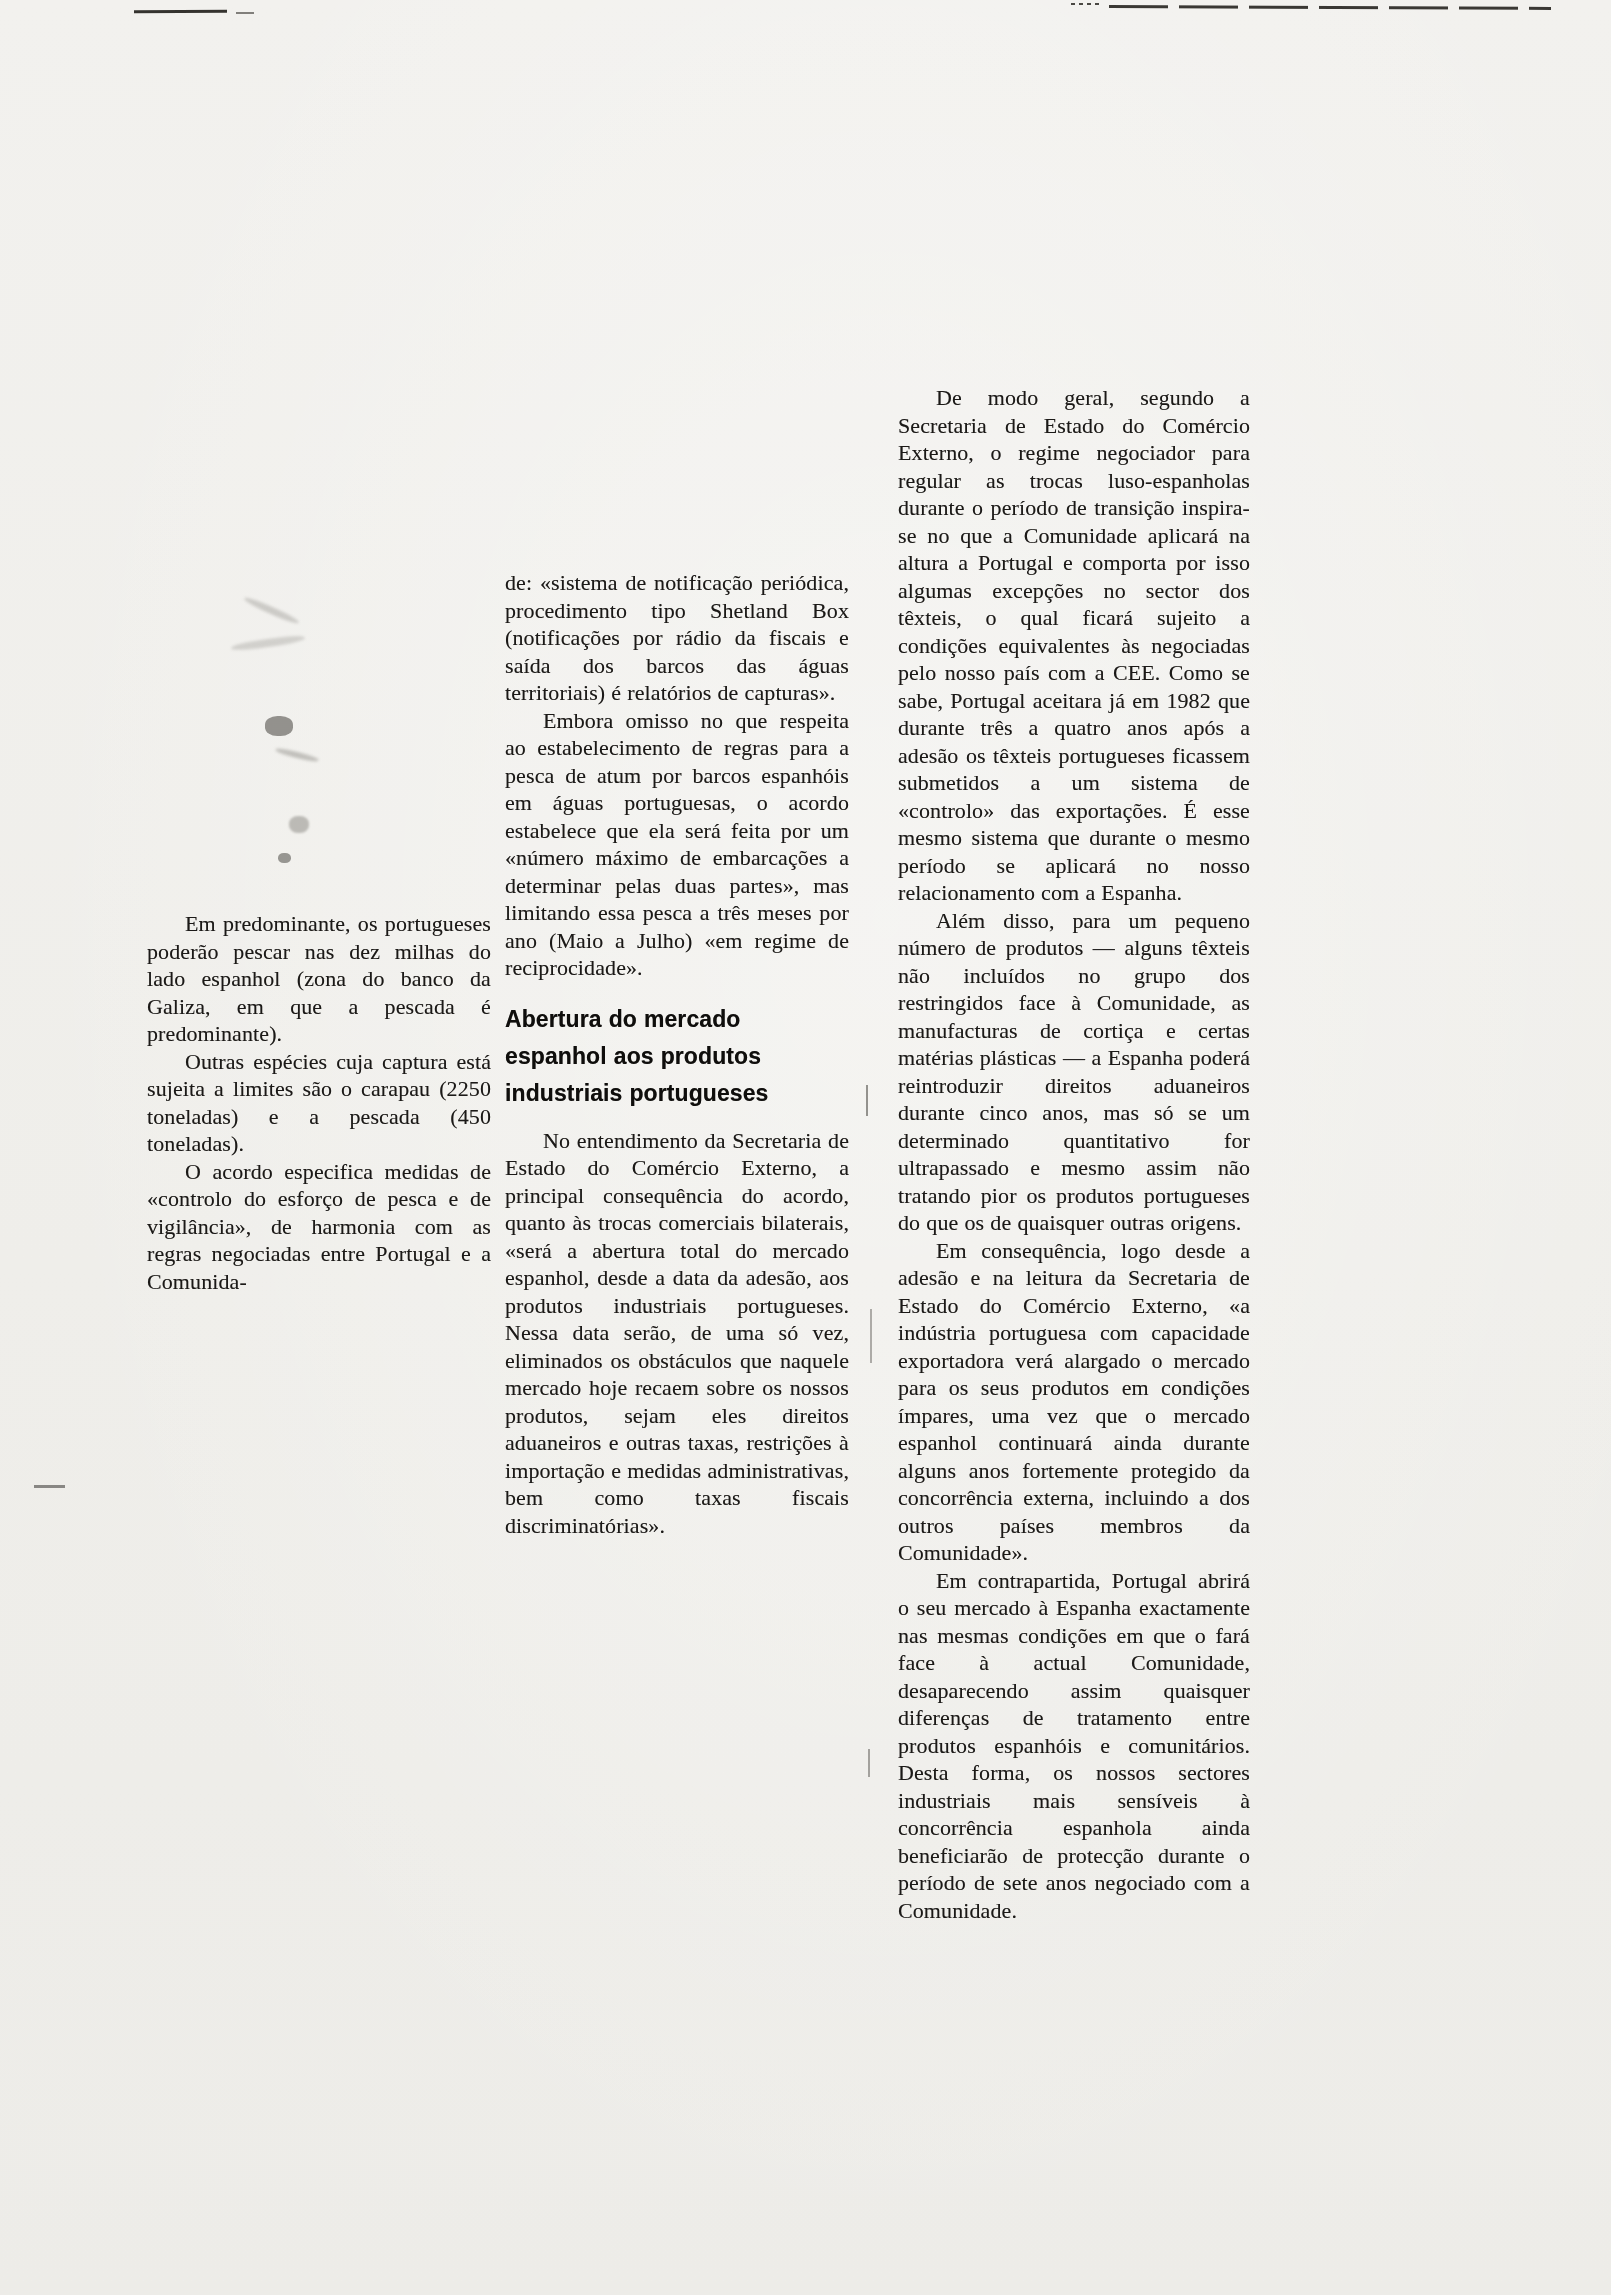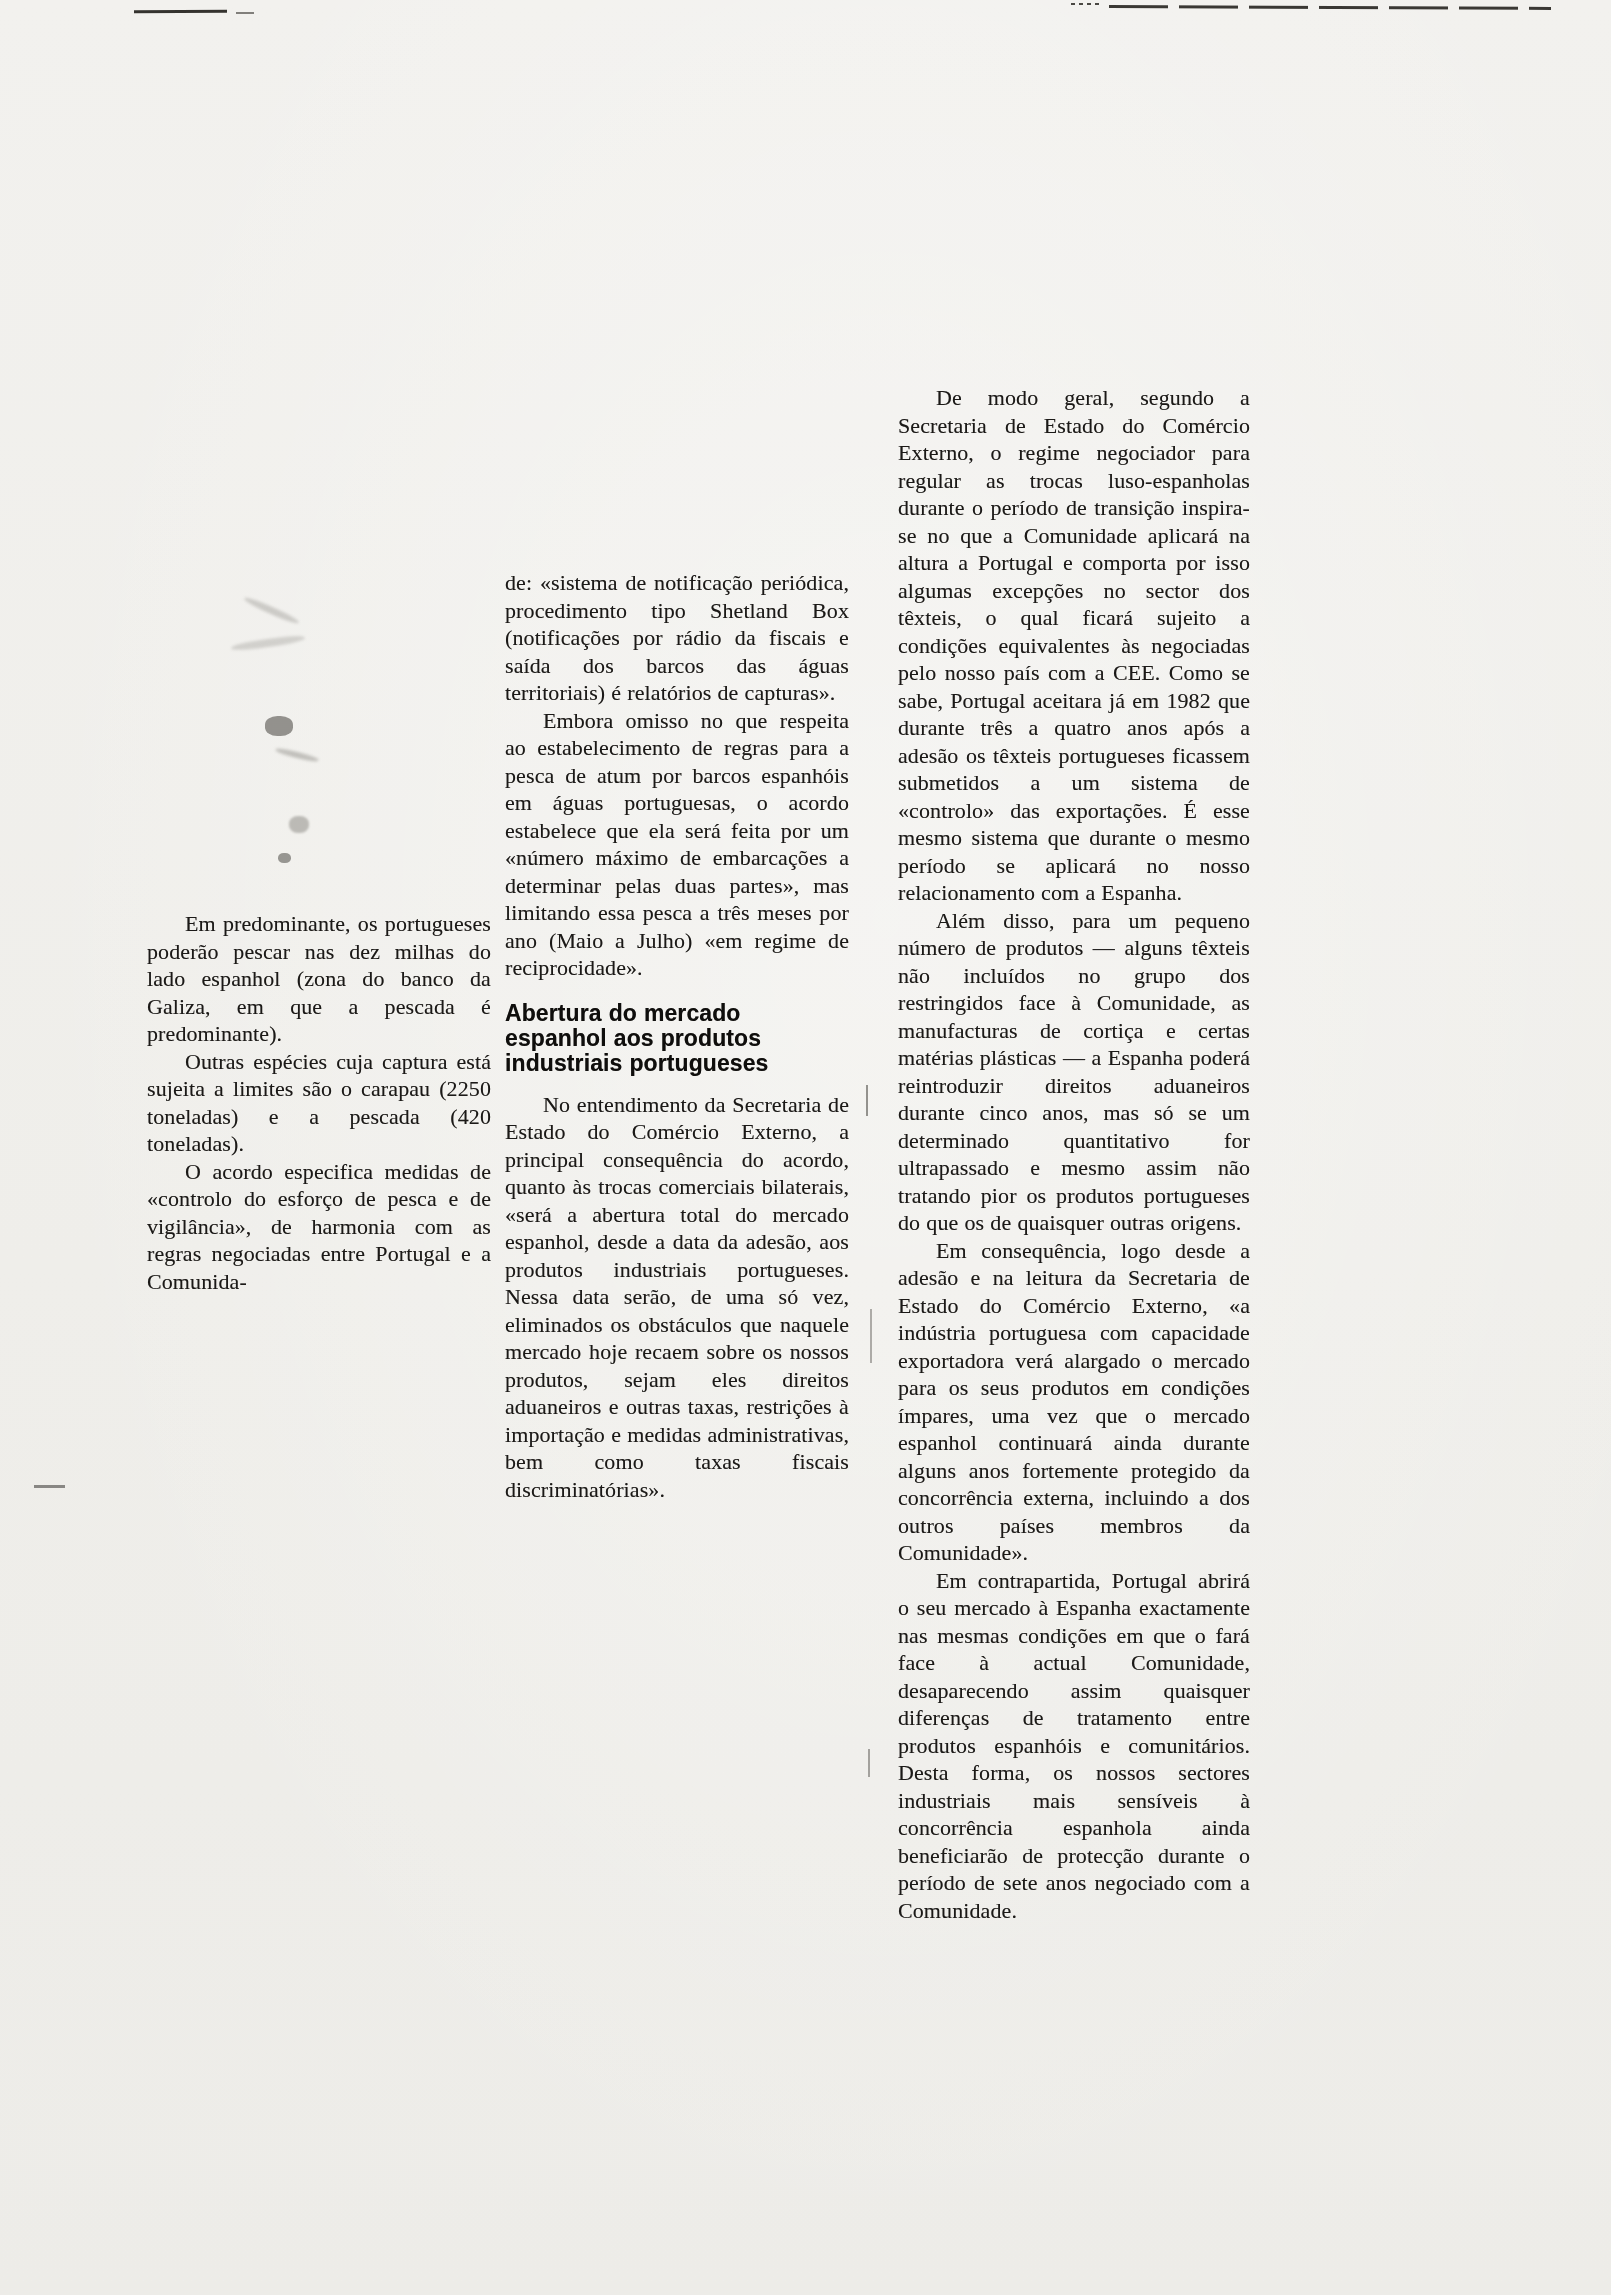--- a/index.html
+++ b/index.html
@@ -29,21 +29,21 @@
   .no-first-indent p:first-child { text-indent: 0; }
 
   .col-left   { left: 147px;  top: 910px; width: 344px; }
   .col-middle { left: 505px; top: 569px; width: 344px; }
   .col-right  { left: 898px; top: 384px;  width: 352px; }
 
   .heading {
     font-family: "Liberation Sans", sans-serif;
     font-weight: bold;
     font-size: 23px;
-    line-height: 25px;
+    line-height: 37px;
     text-align: left;
     text-indent: 0;
     margin: 19.7px 0 14.7px 0;
     color: #0f0e0c;
     text-shadow: 0 0 0.5px rgba(15,14,12,0.5);
   }
 
   
   .mark { position: absolute; background: #35332f; }
 
@@ -99,21 +99,21 @@
   <div class="tick tick-3"></div>
   <div class="smudge smudge-1"></div>
   <div class="smudge smudge-2"></div>
   <div class="smudge smudge-3"></div>
   <div class="smudge smudge-4"></div>
   <div class="smudge smudge-5"></div>
   <div class="smudge smudge-6"></div>
 
   <div class="col col-left">
       <p>Em predominante, os portugueses poderão pescar nas dez milhas do lado espanhol (zona do banco da Galiza, em que a pescada é predominante).</p>
-      <p>Outras espécies cuja captura está sujeita a limites são o carapau (2250 toneladas) e a pescada (420 toneladas).</p>
+      <p>Outras espécies cuja captura está sujeita a limites são o carapau (2250 toneladas) e a pescada (450 toneladas).</p>
       <p>O acordo especifica medidas de «controlo do esforço de pesca e de vigilância», de harmonia com as regras negociadas entre Portugal e a Comunida-</p>
     </div>
 
   <div class="col col-middle">
     <div class="no-first-indent">
         <p>de: «sistema de notificação periódica, procedimento tipo Shetland Box (notificações por rádio da fiscais e saída dos barcos das águas territoriais) é relatórios de capturas».</p>
         <p>Embora omisso no que respeita ao estabelecimento de regras para a pesca de atum por barcos espanhóis em águas portuguesas, o acordo estabelece que ela será feita por um «número máximo de embarcações a determinar pelas duas partes», mas limitando essa pesca a três meses por ano (Maio a Julho) «em regime de reciprocidade».</p>
       </div>
     <div class="heading">Abertura do mercado espanhol aos produtos industriais portugueses</div>
     <div>

